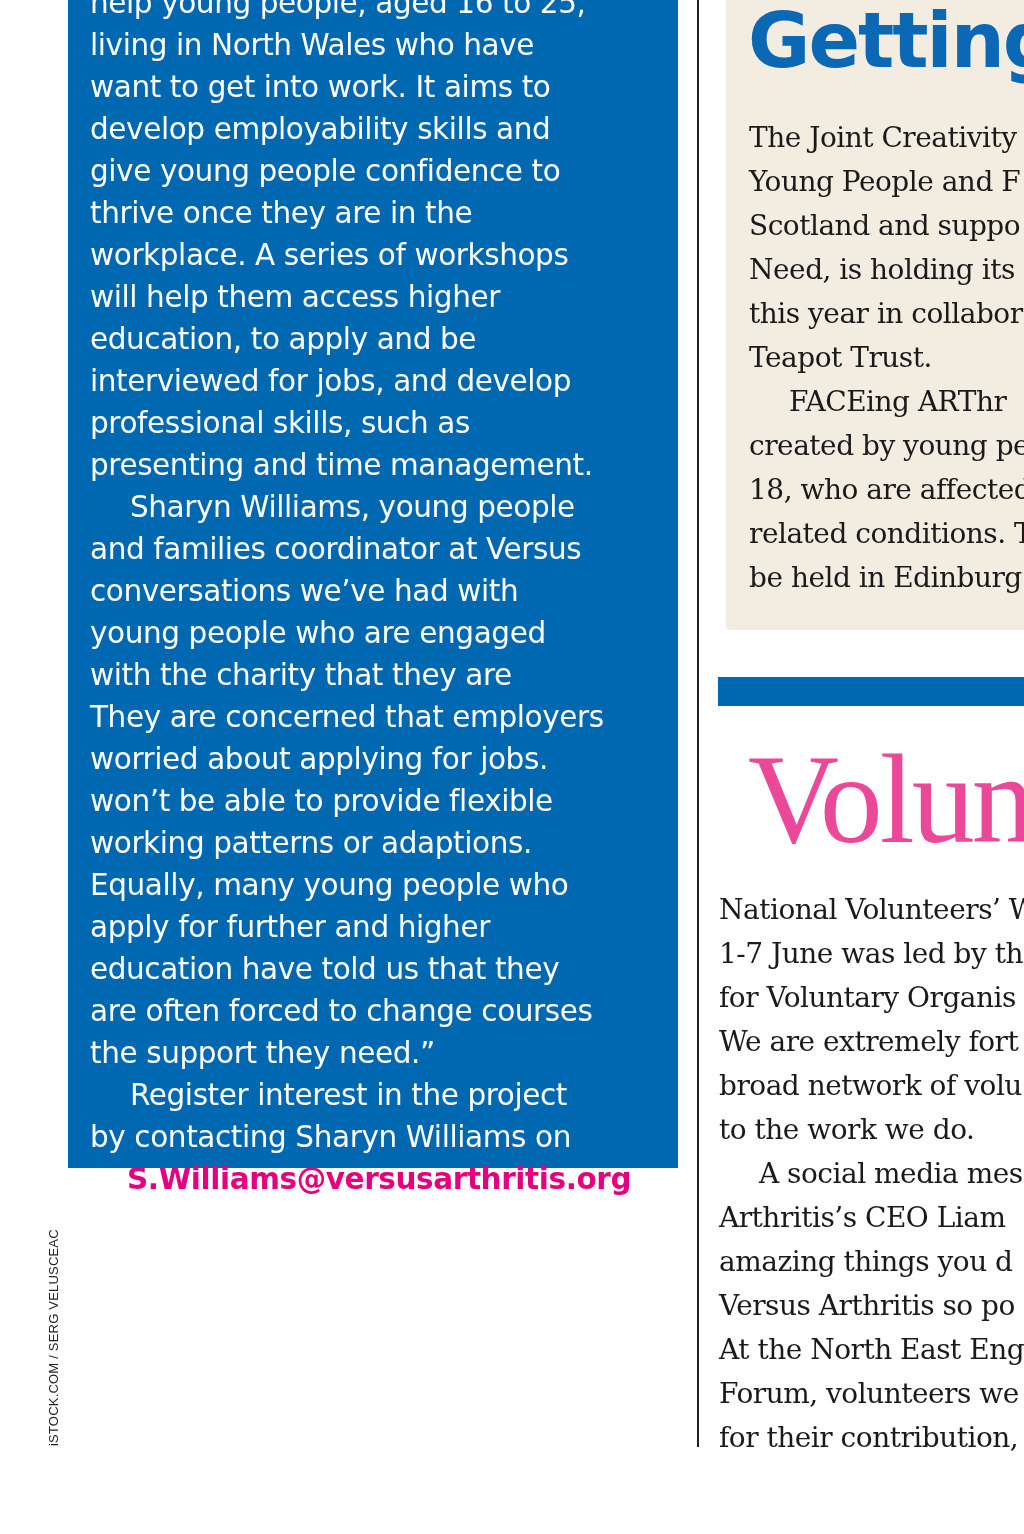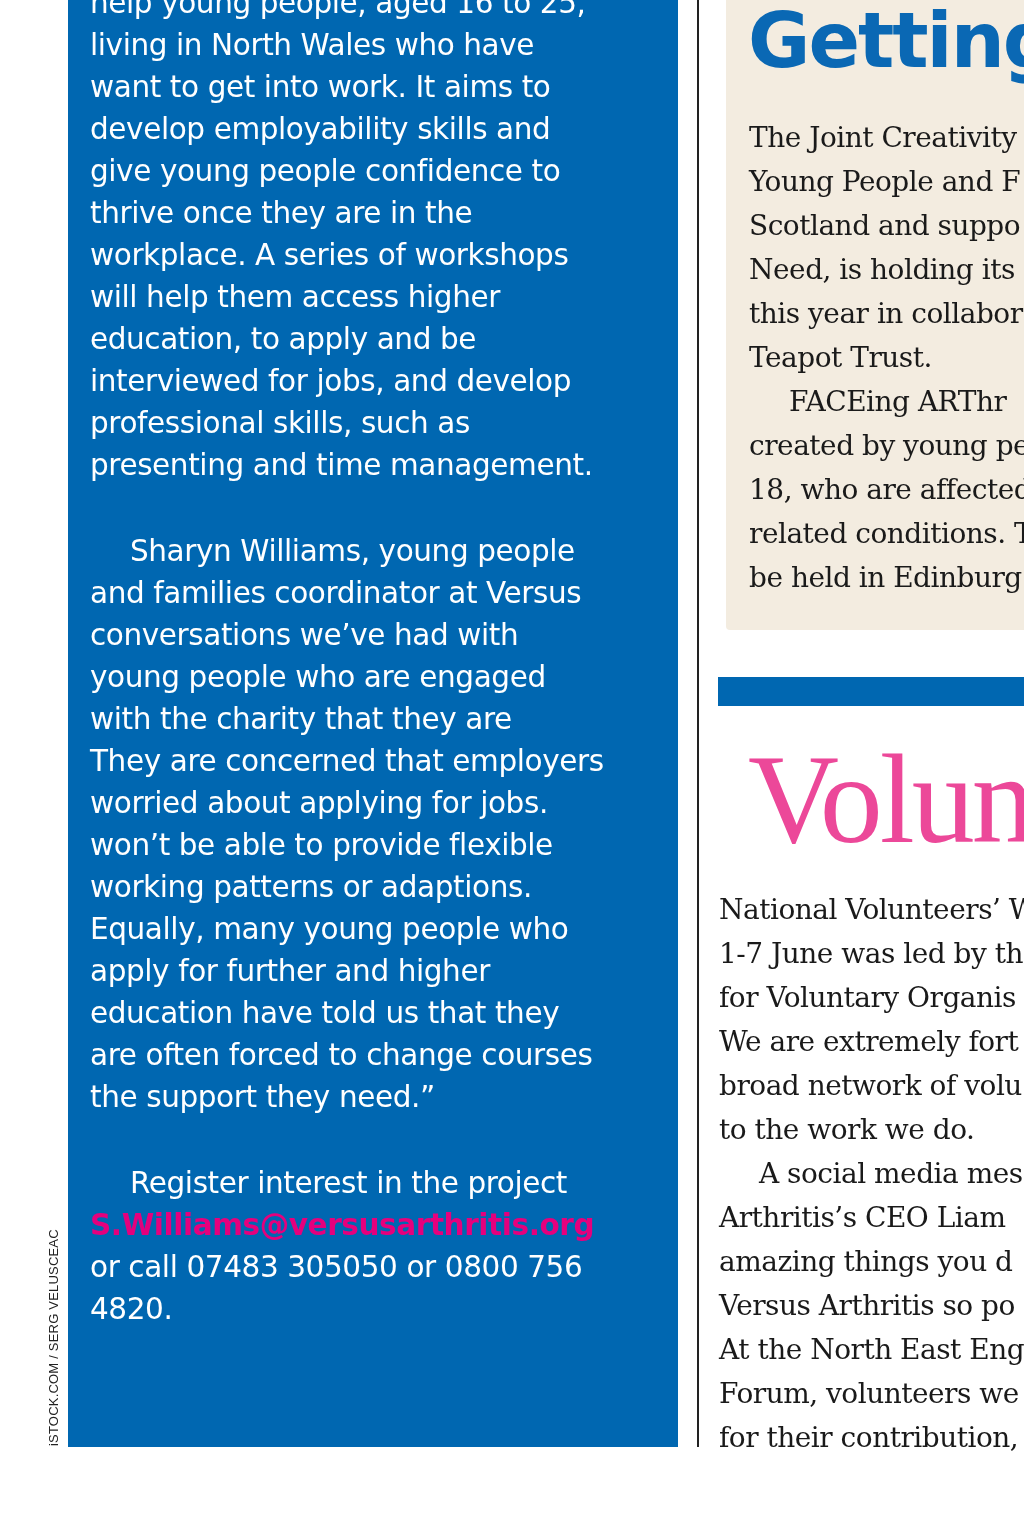--- a/index.html
+++ b/index.html
@@ -7,31 +7,31 @@
     width: 1024px; height: 1534px; position: relative; overflow: hidden;
     background: #ffffff;
   }
   .credit {
     position: absolute; left: 46px; top: 1446px;
     transform-origin: 0 0; transform: rotate(-90deg);
     font-family: "Liberation Sans", sans-serif; font-size: 13px; letter-spacing: 0.2px;
     color: #222; white-space: nowrap;
   }
   .blue-panel {
-    position: absolute; left: 68px; top: 0; width: 610px; height: 1447px;
+    position: absolute; left: 68px; top: 0; width: 610px; height: 1168px;
     background: #0067b1;
   }
   .blue-text {
     position: absolute; left: 22px; top: -18px; width: 580px;
     font-family: "DejaVu Sans", sans-serif; font-size: 29.5px; line-height: 42px;
     color: #ffffff; letter-spacing: -0.4px;
   }
   .blue-text .line { white-space: nowrap; display: block; }
-  .blue-text .indent { padding-left: 40px; margin-top: 44px; }
-  .email { color: #e5007d; font-weight: bold; }
+  .blue-text .indent { padding-left: 40px; }
+  .email { color: #e5007d; font-weight: bold; margin-left: 37px; }
   .divider {
     position: absolute; left: 697px; top: 0; width: 1.5px; height: 1447px; background: #222;
   }
   .beige-box {
     position: absolute; left: 726px; top: 0; width: 310px; height: 630px;
     background: #f3ece0; border-bottom-left-radius: 4px;
   }
   .beige-title {
     position: absolute; left: 22px; top: -4px;
     font-family: "DejaVu Sans", sans-serif; font-weight: bold; font-size: 76px; line-height: 90px;
@@ -87,20 +87,21 @@
       <span class="line">They are concerned that employers</span>
       <span class="line">worried about applying for jobs.</span>
       <span class="line">won’t be able to provide flexible</span>
       <span class="line">working patterns or adaptions.</span>
       <span class="line">Equally, many young people who</span>
       <span class="line">apply for further and higher</span>
       <span class="line">education have told us that they</span>
       <span class="line">are often forced to change courses</span>
       <span class="line">the support they need.”</span>
       <span class="line indent">Register interest in the project</span>
+      <span class="line">by contacting Sharyn Williams on</span>
       <span class="line email">S.Williams@versusarthritis.org</span>
       <span class="line">or call 07483 305050 or 0800 756</span>
       <span class="line">4820.</span>
     </div>
 </div>
 
 <div class="divider"></div>
 
 <div class="beige-box">
   <div class="beige-title">Getting</div>

